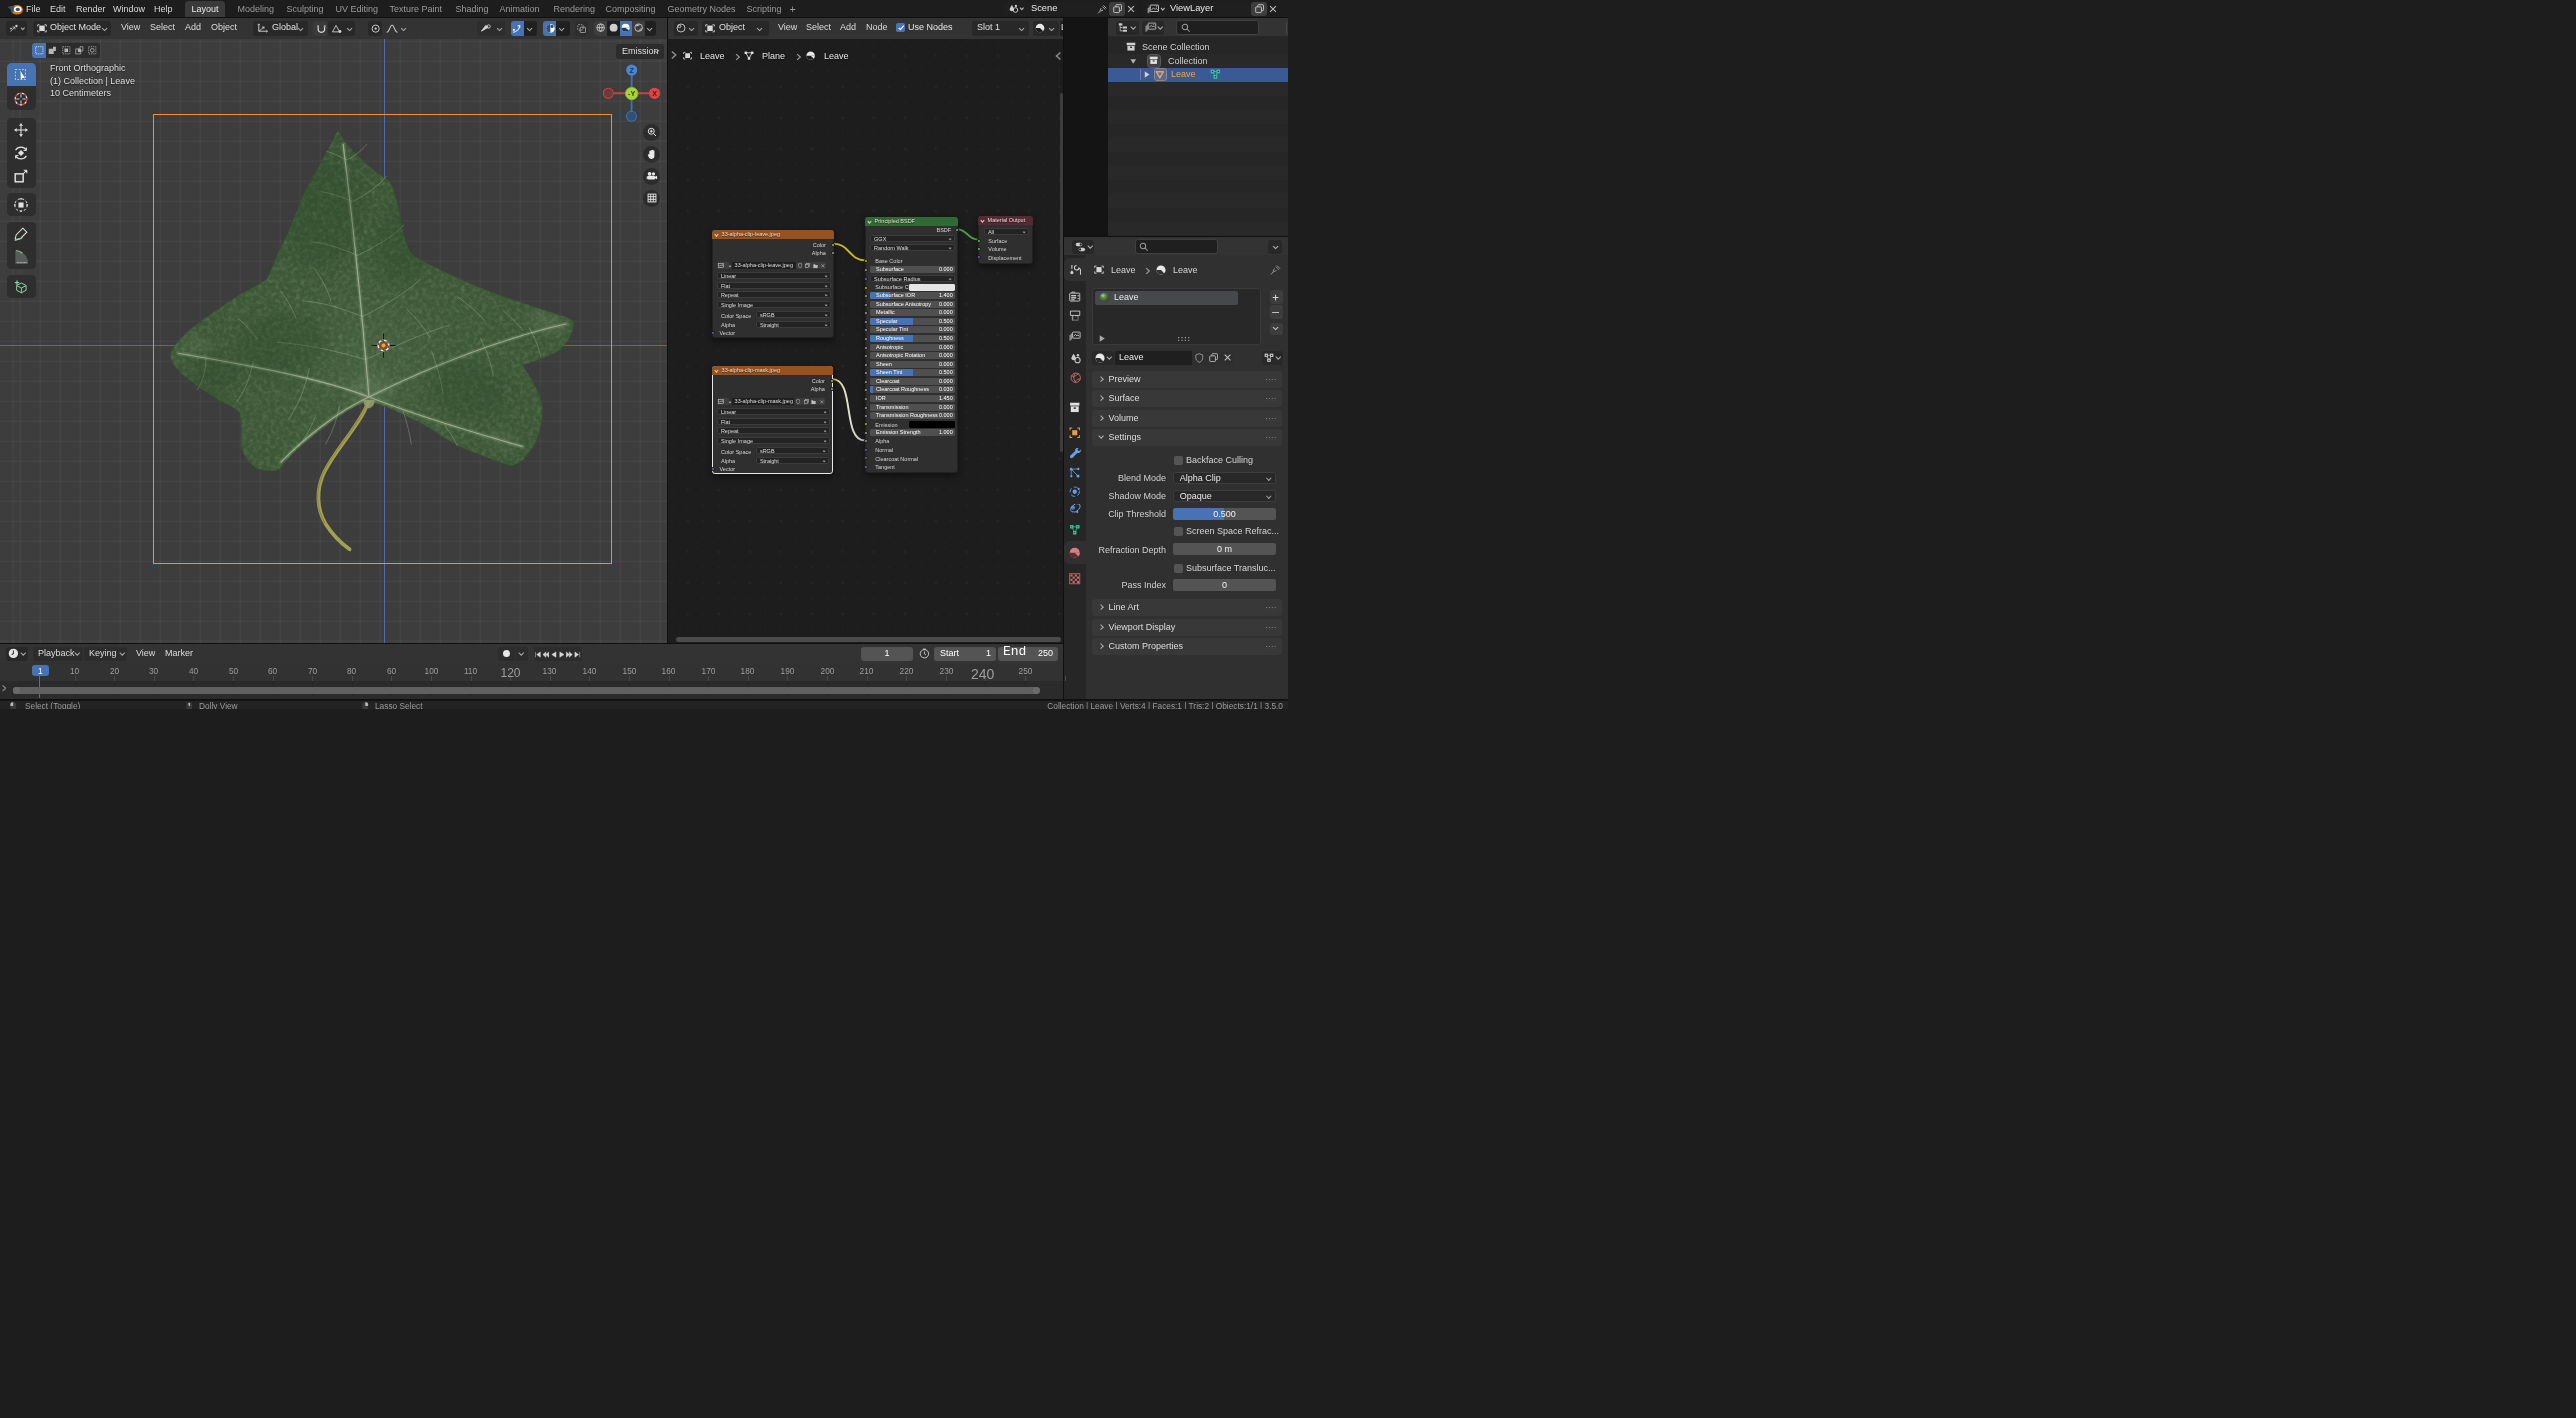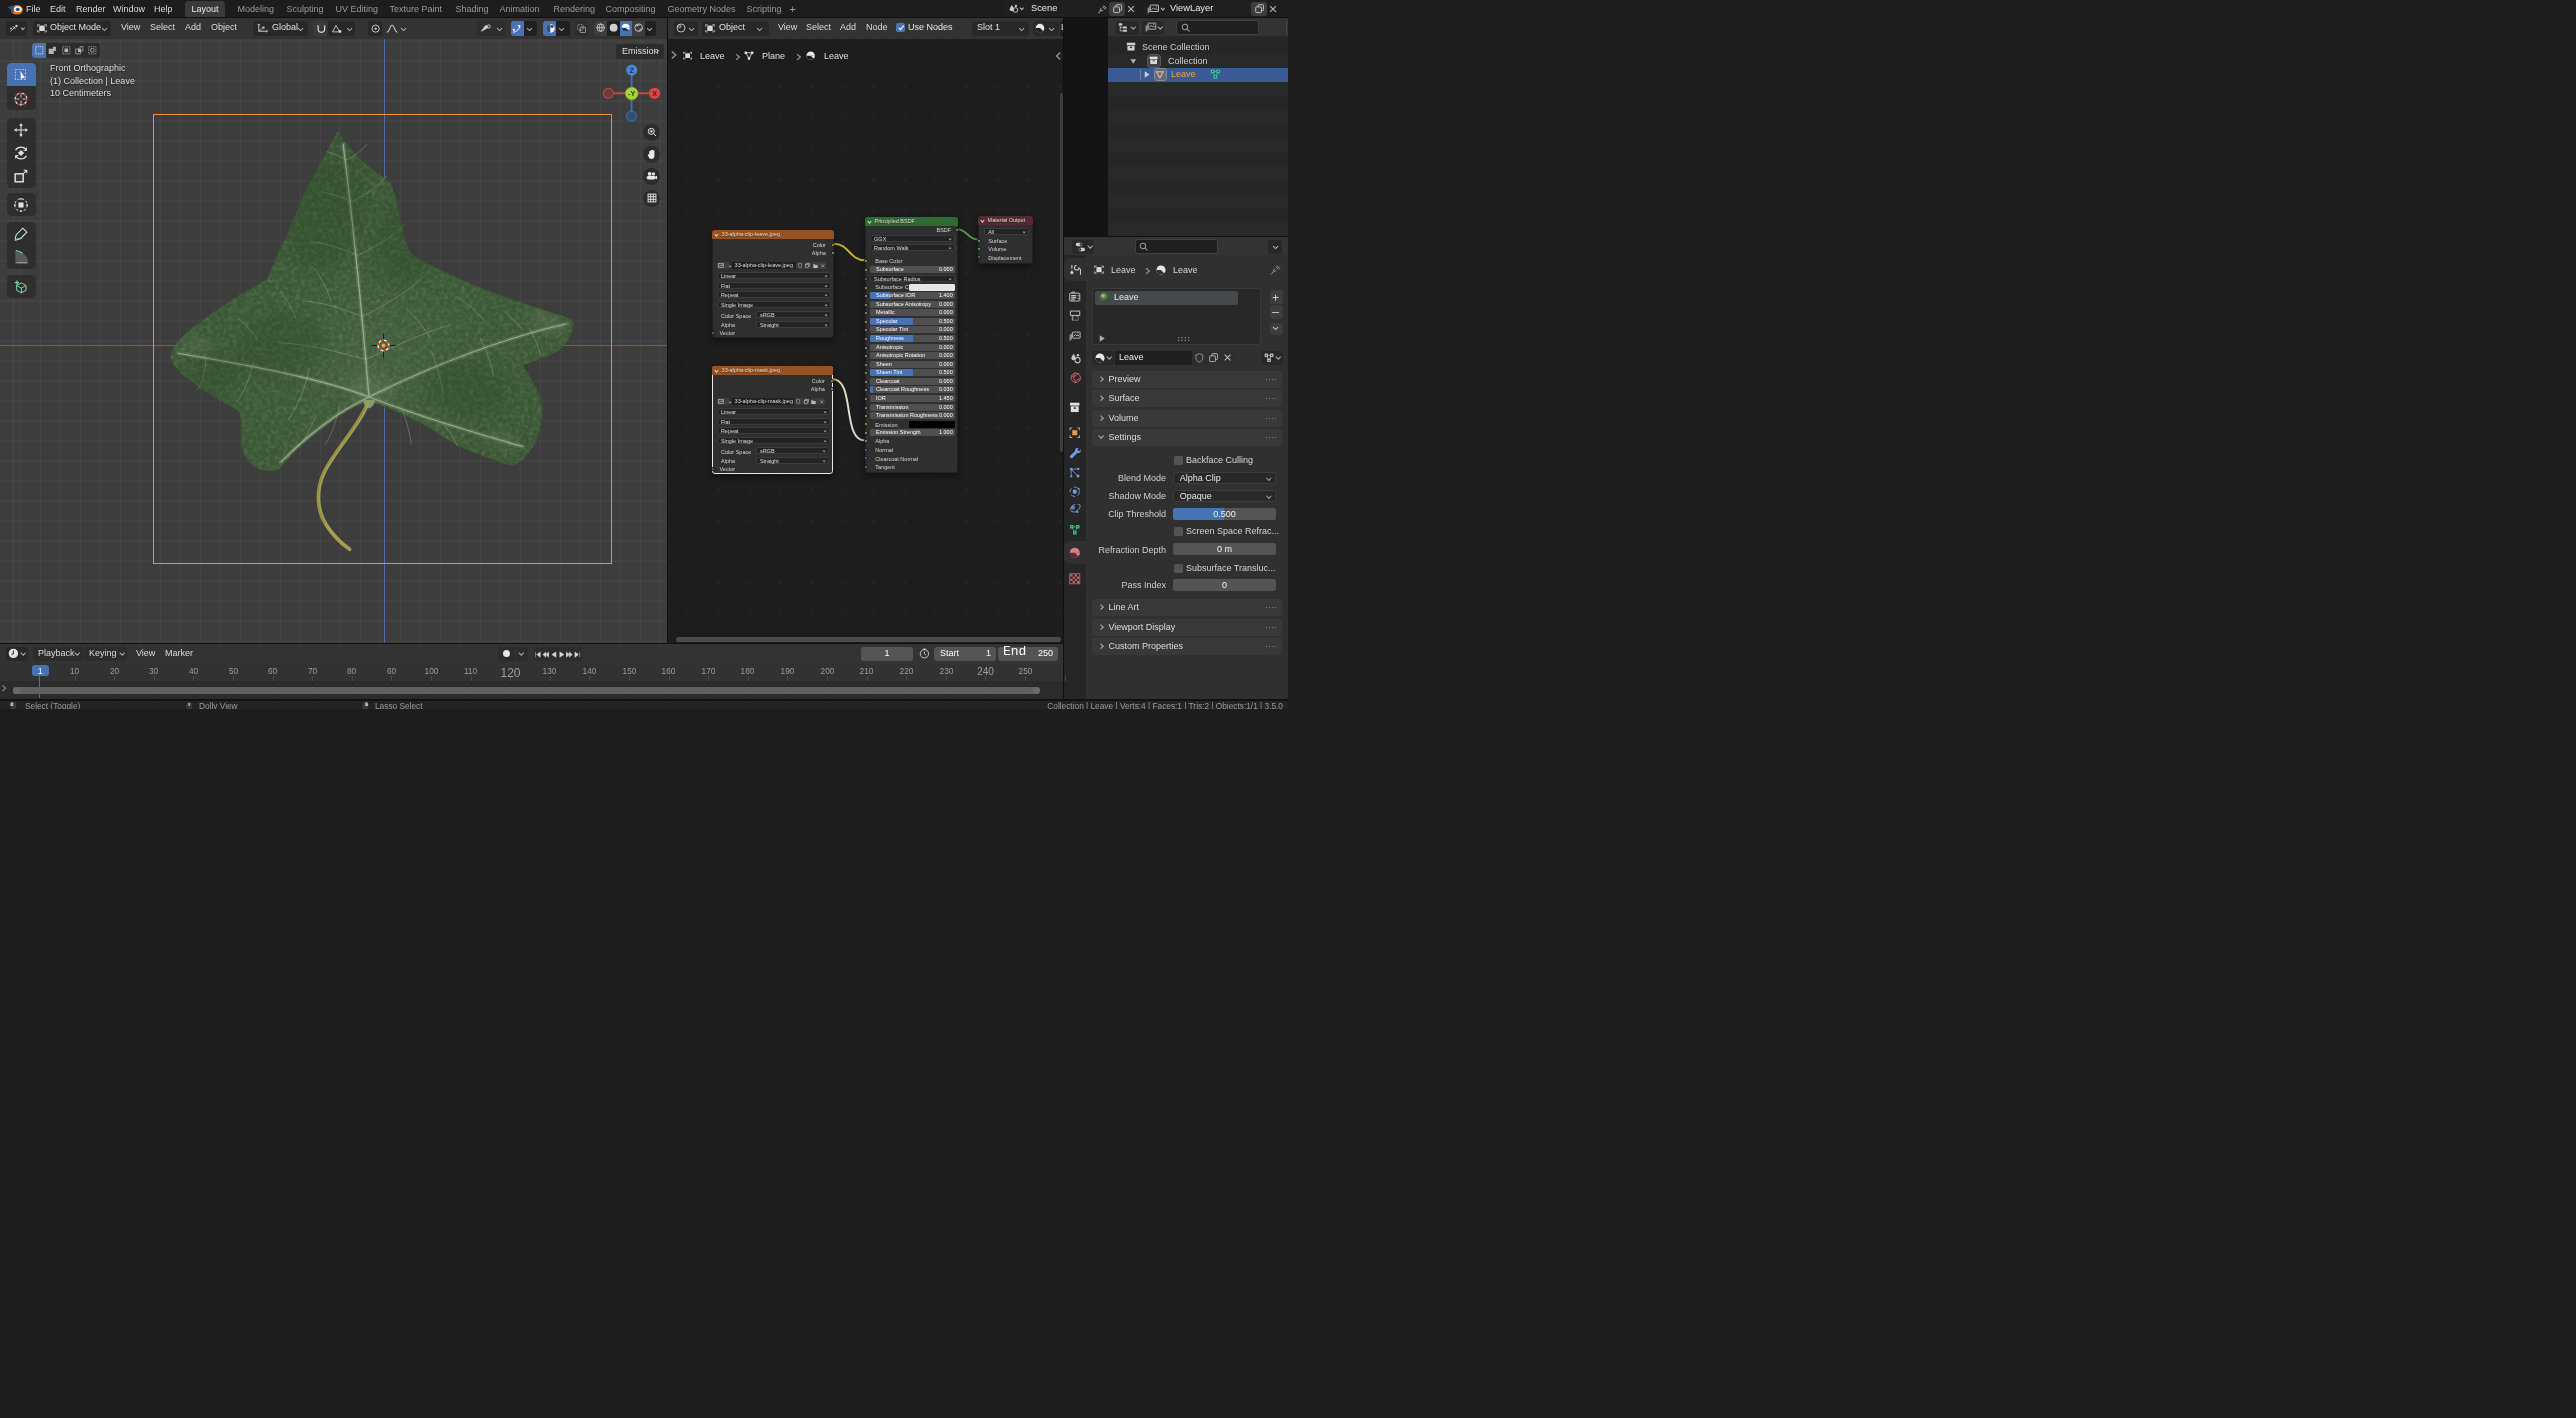--- a/index.html
+++ b/index.html
@@ -1307,21 +1307,21 @@
     <span class="txt" style="left:575px;top:22px;width:29px;text-align:center;font-size:8.3px;color:#9d9d9d;">140</span>
     <span class="txt" style="left:615px;top:22px;width:29px;text-align:center;font-size:8.3px;color:#9d9d9d;">150</span>
     <span class="txt" style="left:654px;top:22px;width:29px;text-align:center;font-size:8.3px;color:#9d9d9d;">160</span>
     <span class="txt" style="left:694px;top:22px;width:29px;text-align:center;font-size:8.3px;color:#9d9d9d;">170</span>
     <span class="txt" style="left:733px;top:22px;width:29px;text-align:center;font-size:8.3px;color:#9d9d9d;">180</span>
     <span class="txt" style="left:773px;top:22px;width:29px;text-align:center;font-size:8.3px;color:#9d9d9d;">190</span>
     <span class="txt" style="left:813px;top:22px;width:29px;text-align:center;font-size:8.3px;color:#9d9d9d;">200</span>
     <span class="txt" style="left:852px;top:22px;width:29px;text-align:center;font-size:8.3px;color:#9d9d9d;">210</span>
     <span class="txt" style="left:892px;top:22px;width:29px;text-align:center;font-size:8.3px;color:#9d9d9d;">220</span>
     <span class="txt" style="left:932px;top:22px;width:29px;text-align:center;font-size:8.3px;color:#9d9d9d;">230</span>
-    <span class="txt" style="left:971px;top:22px;width:29px;text-align:center;font-size:10px;color:#9d9d9d;">240</span>
+    <span class="txt" style="left:971px;top:22px;width:29px;text-align:left;font-size:14px;color:#9d9d9d;">240</span>
     <span class="txt" style="left:1011px;top:22px;width:29px;text-align:center;font-size:8.3px;color:#9d9d9d;">250</span>
 
     <div class="abs" style="left:0;top:37px;width:1063px;height:16px;background:#2b2b2b;" id="tl-channels">
         <i class="abs" style="left:75px;top:0;width:0.7px;height:16px;background:#252525;"></i>
         <i class="abs" style="left:114px;top:0;width:0.7px;height:16px;background:#252525;"></i>
         <i class="abs" style="left:154px;top:0;width:0.7px;height:16px;background:#252525;"></i>
         <i class="abs" style="left:193px;top:0;width:0.7px;height:16px;background:#252525;"></i>
         <i class="abs" style="left:233px;top:0;width:0.7px;height:16px;background:#252525;"></i>
         <i class="abs" style="left:273px;top:0;width:0.7px;height:16px;background:#252525;"></i>
         <i class="abs" style="left:312px;top:0;width:0.7px;height:16px;background:#252525;"></i>

